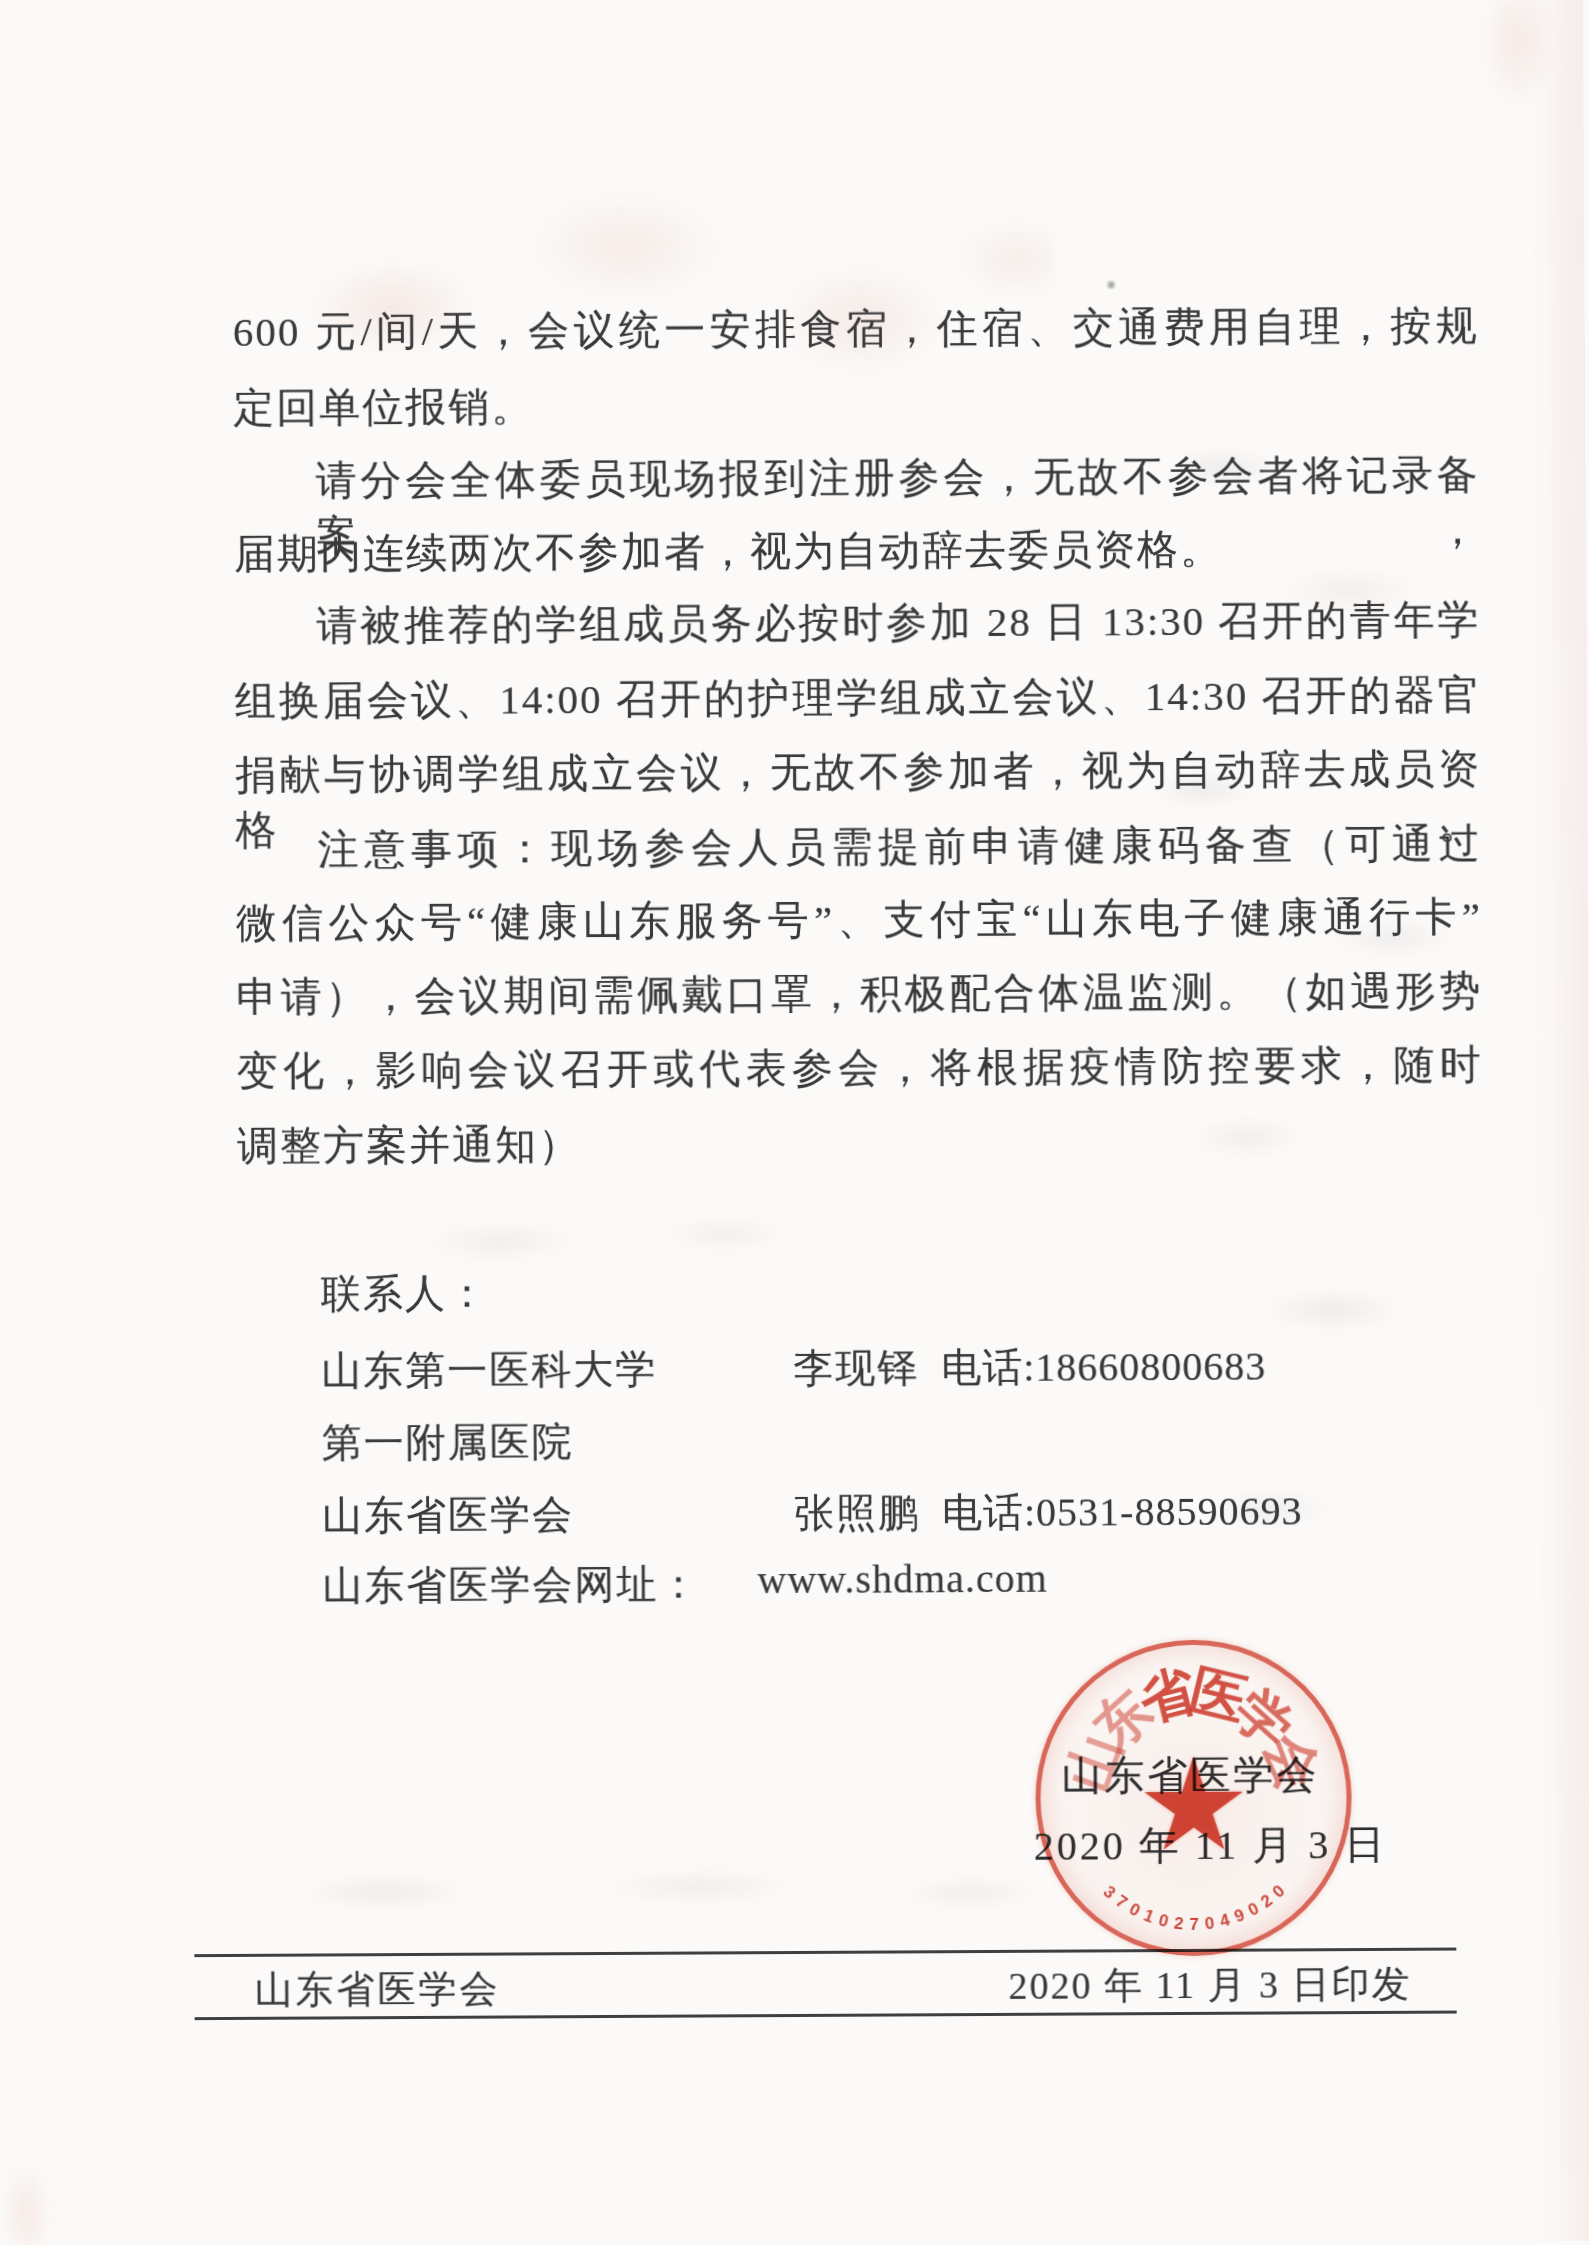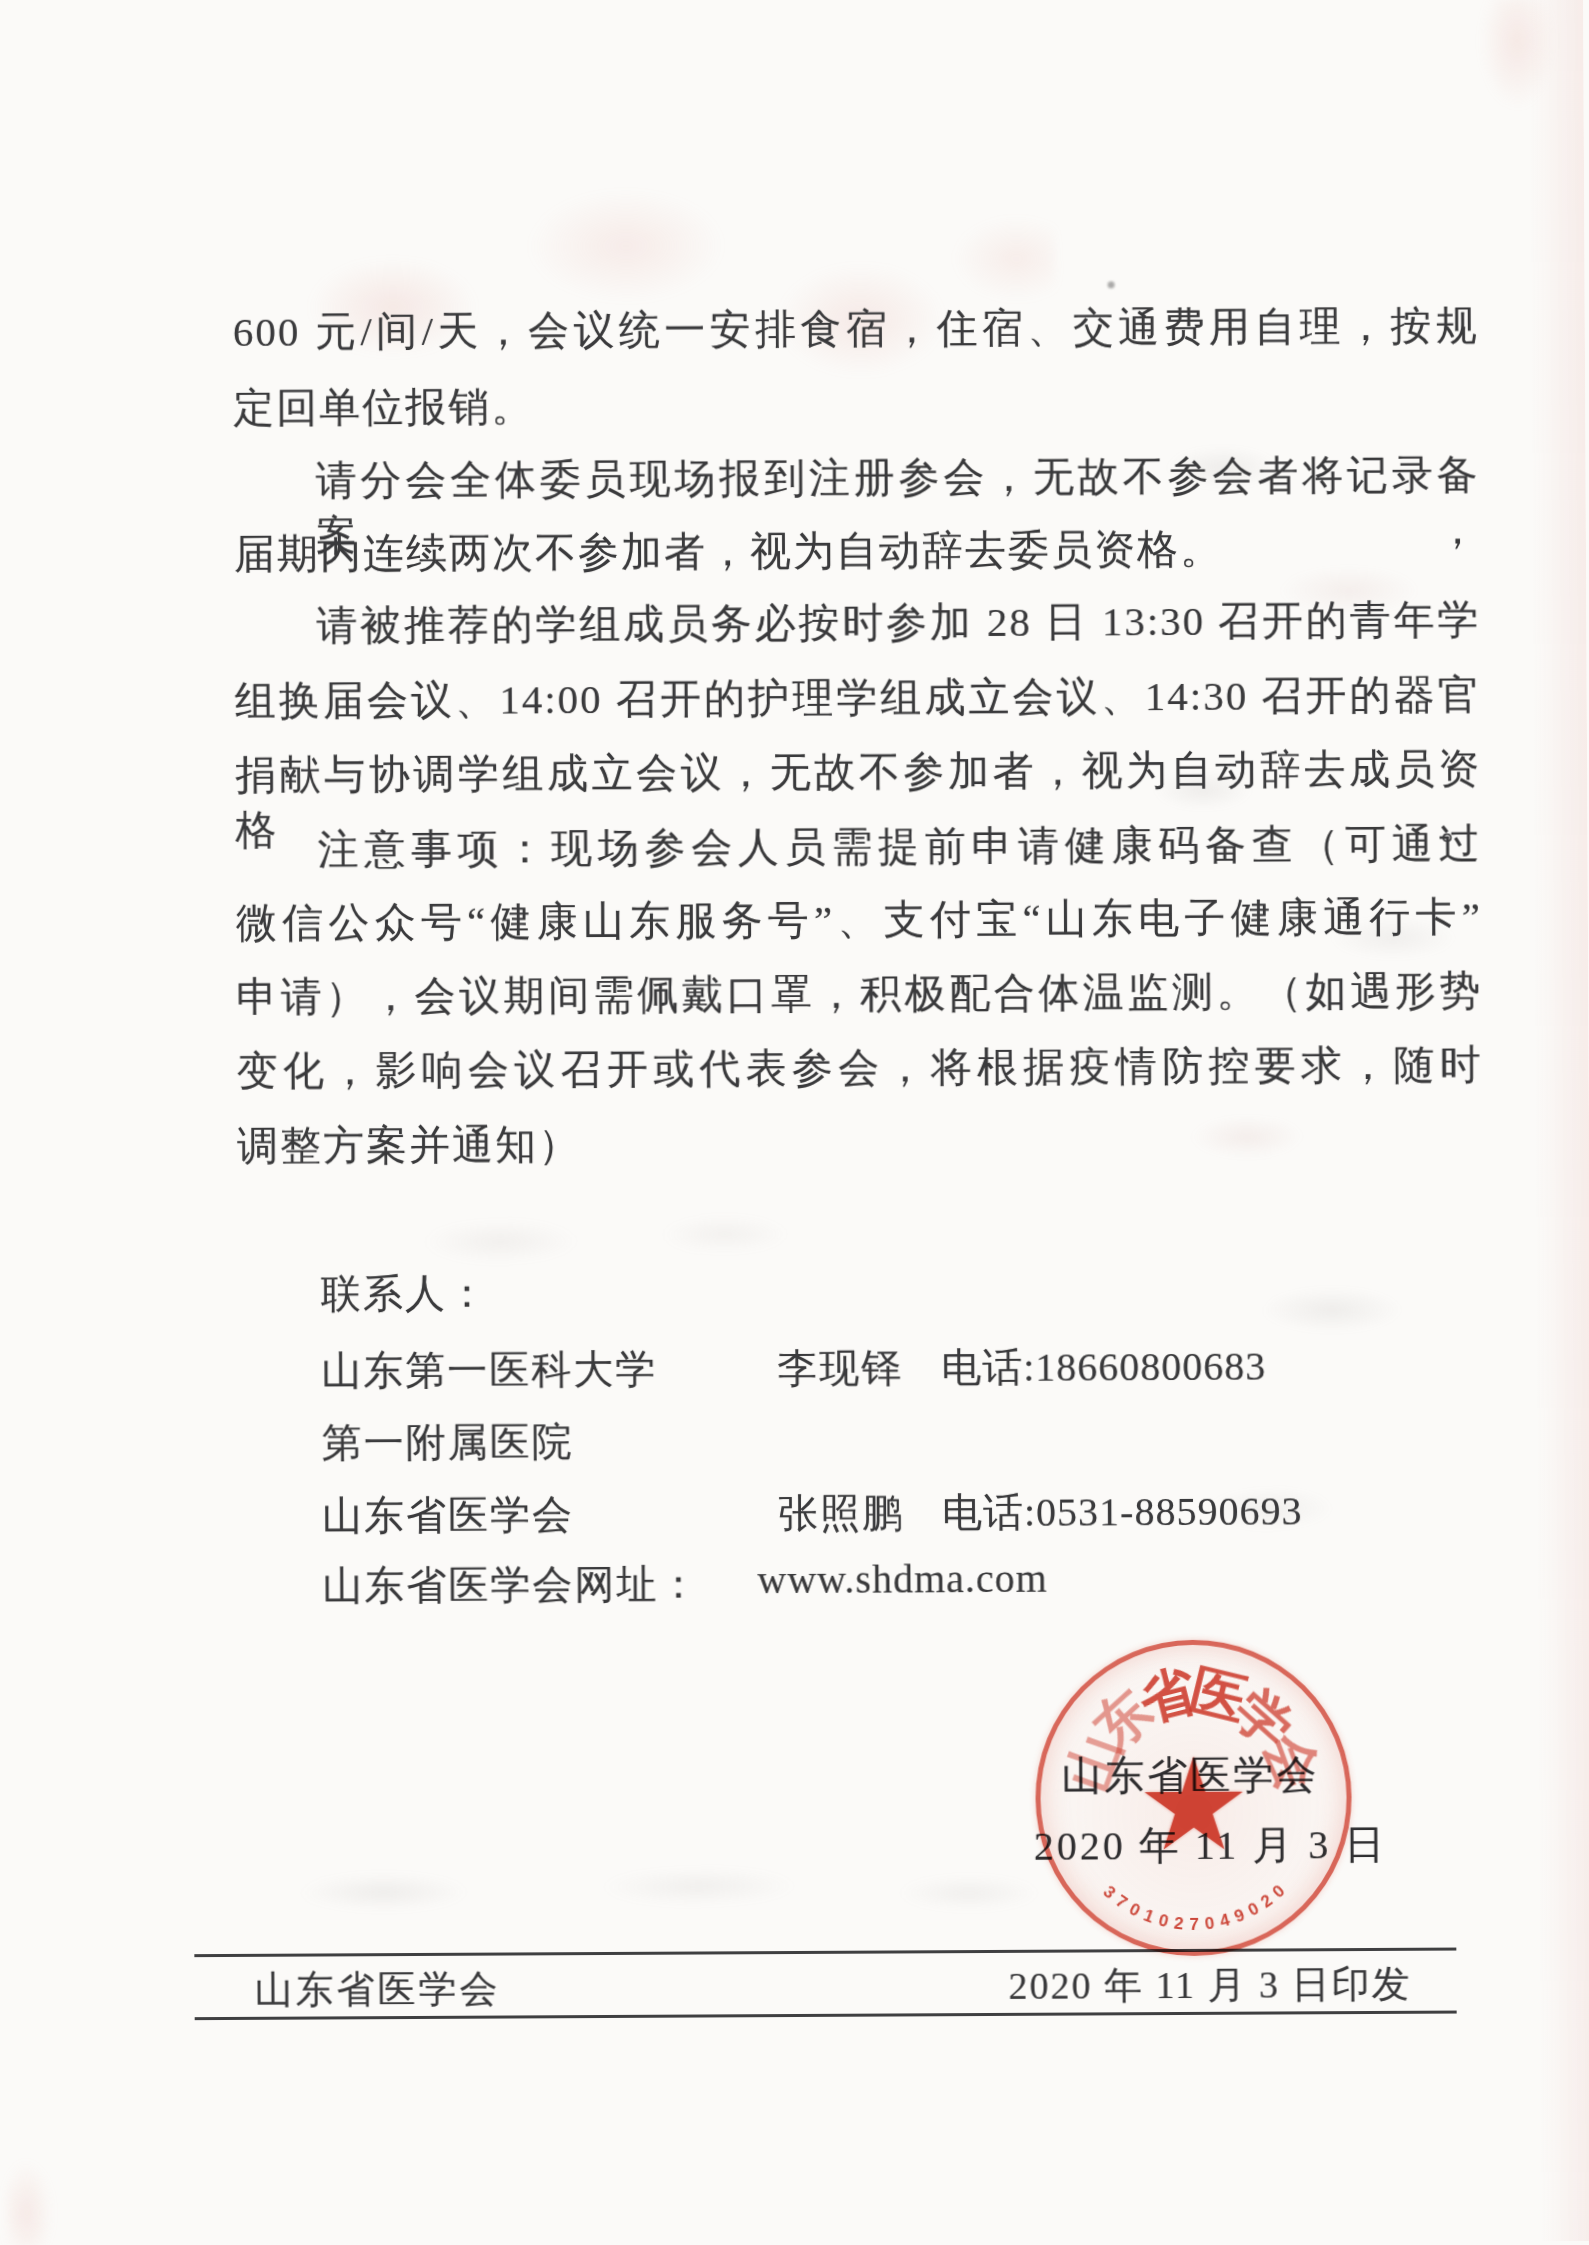--- a/index.html
+++ b/index.html
@@ -23,21 +23,21 @@
   }
   .bl.end{text-align-last:left;}
   .bl.ind{padding-left:82px;width:1164px;}
   
   .crow{
     position:absolute;left:320px;width:1160px;height:50px;
     font-size:40px;color:#3a3a3c;letter-spacing:2px;
     text-shadow:0 0 1px rgba(70,70,70,.35);
   }
   .crow .col-org{position:absolute;left:0;}
-  .crow .col-name{position:absolute;left:456px;}
+  .crow .col-name{position:absolute;left:472px;}
   .crow .col-phone{position:absolute;left:620px;letter-spacing:1px;}
   .crow .col-site{position:absolute;left:435px;letter-spacing:1px;}
   
   .sig{
     position:absolute;color:#2f2f31;font-size:40px;letter-spacing:3px;
     text-shadow:0 0 1px rgba(70,70,70,.35);z-index:2;
   }
   
   .seal{
     position:absolute;left:1032px;top:1642px;width:316px;height:316px;

